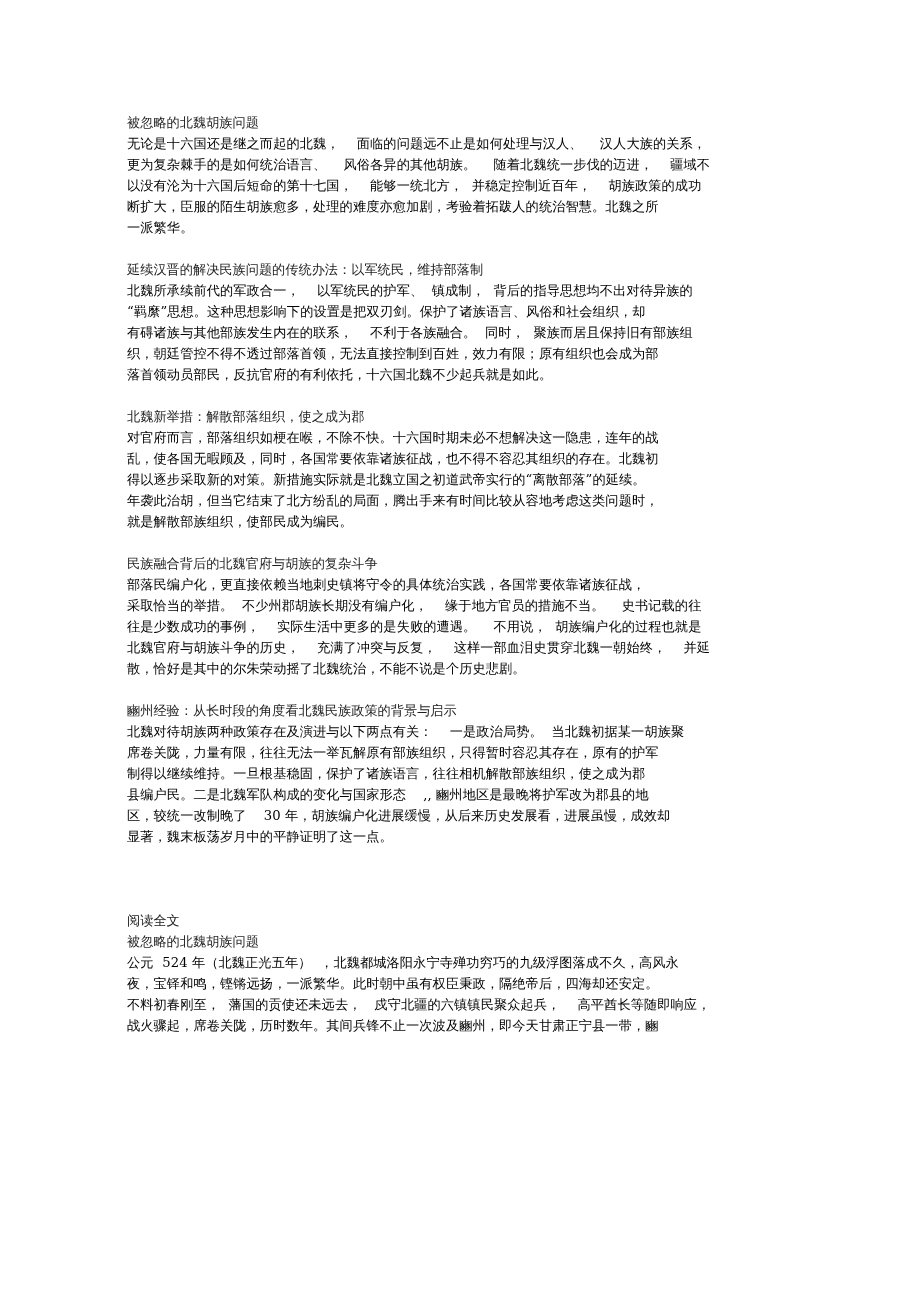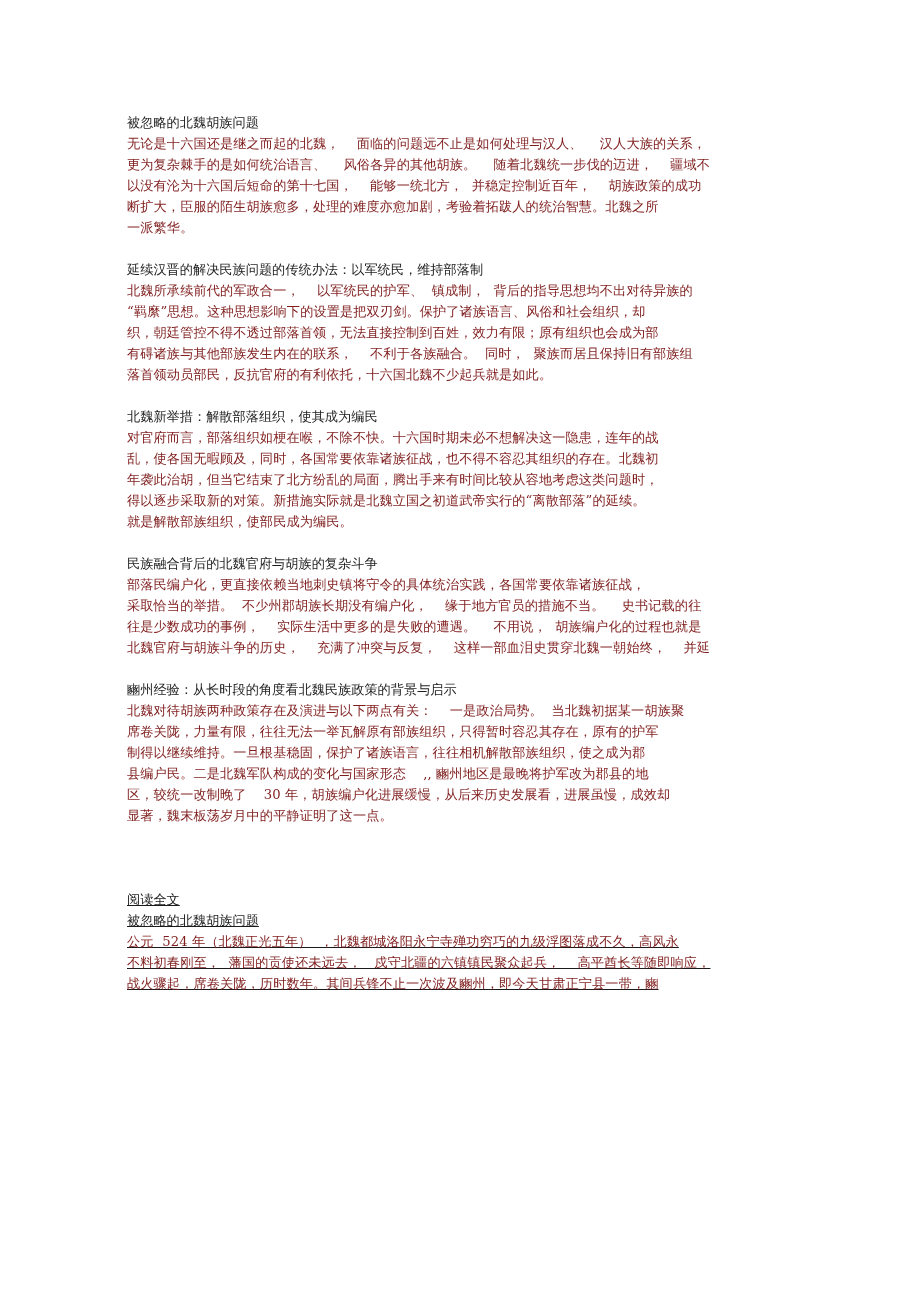--- a/index.html
+++ b/index.html
@@ -24,29 +24,28 @@
     padding: 112px 130px 0 127px;
   }
   .doc-body {
     width: 663px;
   }
   .block {
     margin: 0 0 21px 0;
   }
   .block.tight {
     margin-bottom: 8px;
-    text-decoration: underline;
   }
   .line {
     font-size: 13.2px;
     line-height: 21px;
     letter-spacing: 0.1px;
     white-space: pre-wrap;
     word-break: break-all;
-    color: #7f1d1d;
+    color: #000000;
     font-family: "DejaVu Serif", "Liberation Serif", serif;
   }
   .heading {
     font-size: 13.2px;
     line-height: 21px;
     white-space: pre-wrap;
     color: #1e1e1e;
     font-family: "DejaVu Serif", "Liberation Serif", serif;
   }
   .spacer-xl { height: 42px; }
@@ -63,56 +62,58 @@
       <div class="line">更为复杂棘手的是如何统治语言、    风俗各异的其他胡族。    随着北魏统一步伐的迈进，    疆域不</div>
       <div class="line">以没有沦为十六国后短命的第十七国，    能够一统北方，  并稳定控制近百年，    胡族政策的成功</div>
       <div class="line">断扩大，臣服的陌生胡族愈多，处理的难度亦愈加剧，考验着拓跋人的统治智慧。北魏之所</div>
       <div class="line">一派繁华。</div>
     </div>
 
     <div class="block">
       <div class="heading">延续汉晋的解决民族问题的传统办法：以军统民，维持部落制</div>
       <div class="line">北魏所承续前代的军政合一，    以军统民的护军、  镇成制，  背后的指导思想均不出对待异族的</div>
       <div class="line">“羁縻”思想。这种思想影响下的设置是把双刃剑。保护了诸族语言、风俗和社会组织，却</div>
+      <div class="line">有碍诸族与其他部族发生内在的联系，    不利于各族融合。  同时，  聚族而居且保持旧有部族组</div>
       <div class="line">织，朝廷管控不得不透过部落首领，无法直接控制到百姓，效力有限；原有组织也会成为部</div>
-      <div class="line">有碍诸族与其他部族发生内在的联系，    不利于各族融合。  同时，  聚族而居且保持旧有部族组</div>
       <div class="line">落首领动员部民，反抗官府的有利依托，十六国北魏不少起兵就是如此。</div>
     </div>
 
     <div class="block">
-      <div class="heading">北魏新举措：解散部落组织，使其成为编民</div>
+      <div class="heading">北魏新举措：解散部落组织，使之成为郡</div>
       <div class="line">对官府而言，部落组织如梗在喉，不除不快。十六国时期未必不想解决这一隐患，连年的战</div>
       <div class="line">乱，使各国无暇顾及，同时，各国常要依靠诸族征战，也不得不容忍其组织的存在。北魏初</div>
+      <div class="line">得以逐步采取新的对策。新措施实际就是北魏立国之初道武帝实行的“离散部落”的延续。</div>
       <div class="line">年袭此治胡，但当它结束了北方纷乱的局面，腾出手来有时间比较从容地考虑这类问题时，</div>
-      <div class="line">得以逐步采取新的对策。新措施实际就是北魏立国之初道武帝实行的“离散部落”的延续。</div>
       <div class="line">就是解散部族组织，使部民成为编民。</div>
     </div>
 
     <div class="block">
       <div class="heading">民族融合背后的北魏官府与胡族的复杂斗争</div>
       <div class="line">部落民编户化，更直接依赖当地刺史镇将守令的具体统治实践，各国常要依靠诸族征战，</div>
       <div class="line">采取恰当的举措。  不少州郡胡族长期没有编户化，    缘于地方官员的措施不当。    史书记载的往</div>
       <div class="line">往是少数成功的事例，    实际生活中更多的是失败的遭遇。    不用说，  胡族编户化的过程也就是</div>
       <div class="line">北魏官府与胡族斗争的历史，    充满了冲突与反复，    这样一部血泪史贯穿北魏一朝始终，    并延</div>
+      <div class="line">散，恰好是其中的尔朱荣动摇了北魏统治，不能不说是个历史悲剧。</div>
     </div>
 
     <div class="block">
       <div class="heading">豳州经验：从长时段的角度看北魏民族政策的背景与启示</div>
       <div class="line">北魏对待胡族两种政策存在及演进与以下两点有关：    一是政治局势。  当北魏初据某一胡族聚</div>
       <div class="line">席卷关陇，力量有限，往往无法一举瓦解原有部族组织，只得暂时容忍其存在，原有的护军</div>
       <div class="line">制得以继续维持。一旦根基稳固，保护了诸族语言，往往相机解散部族组织，使之成为郡</div>
       <div class="line">县编户民。二是北魏军队构成的变化与国家形态    ,, 豳州地区是最晚将护军改为郡县的地</div>
       <div class="line">区，较统一改制晚了    30 年，胡族编户化进展缓慢，从后来历史发展看，进展虽慢，成效却</div>
       <div class="line">显著，魏末板荡岁月中的平静证明了这一点。</div>
     </div>
 
     <div class="spacer-xl"></div>
 
     <div class="block tight">
       <div class="heading">阅读全文</div>
       <div class="heading">被忽略的北魏胡族问题</div>
       <div class="line">公元  524 年（北魏正光五年）  ，北魏都城洛阳永宁寺殚功穷巧的九级浮图落成不久，高风永</div>
+      <div class="line">夜，宝铎和鸣，铿锵远扬，一派繁华。此时朝中虽有权臣秉政，隔绝帝后，四海却还安定。</div>
       <div class="line">不料初春刚至，  藩国的贡使还未远去，   戍守北疆的六镇镇民聚众起兵，    高平酋长等随即响应，</div>
       <div class="line">战火骤起，席卷关陇，历时数年。其间兵锋不止一次波及豳州，即今天甘肃正宁县一带，豳</div>
     </div>
 
   </div>
 </div>
 
 </body></html>

